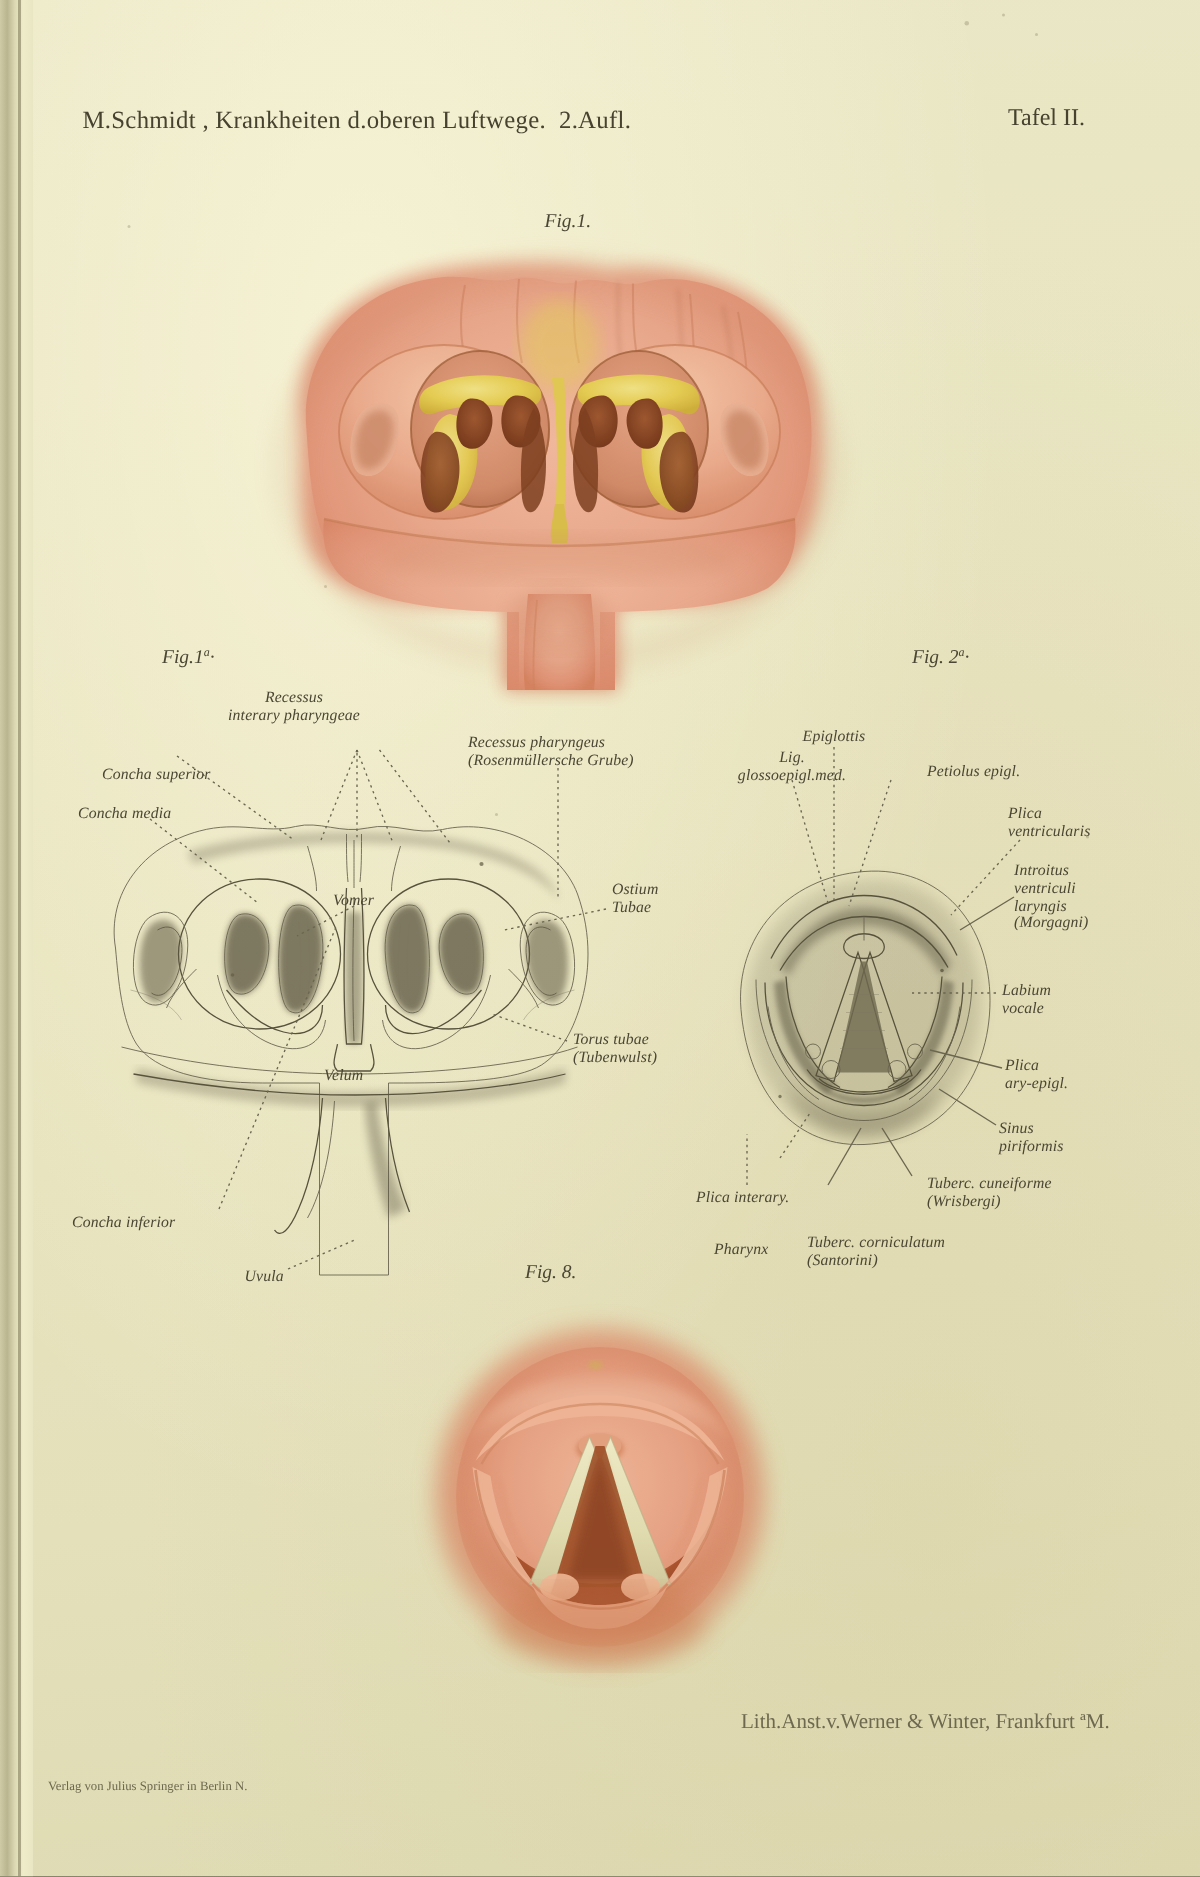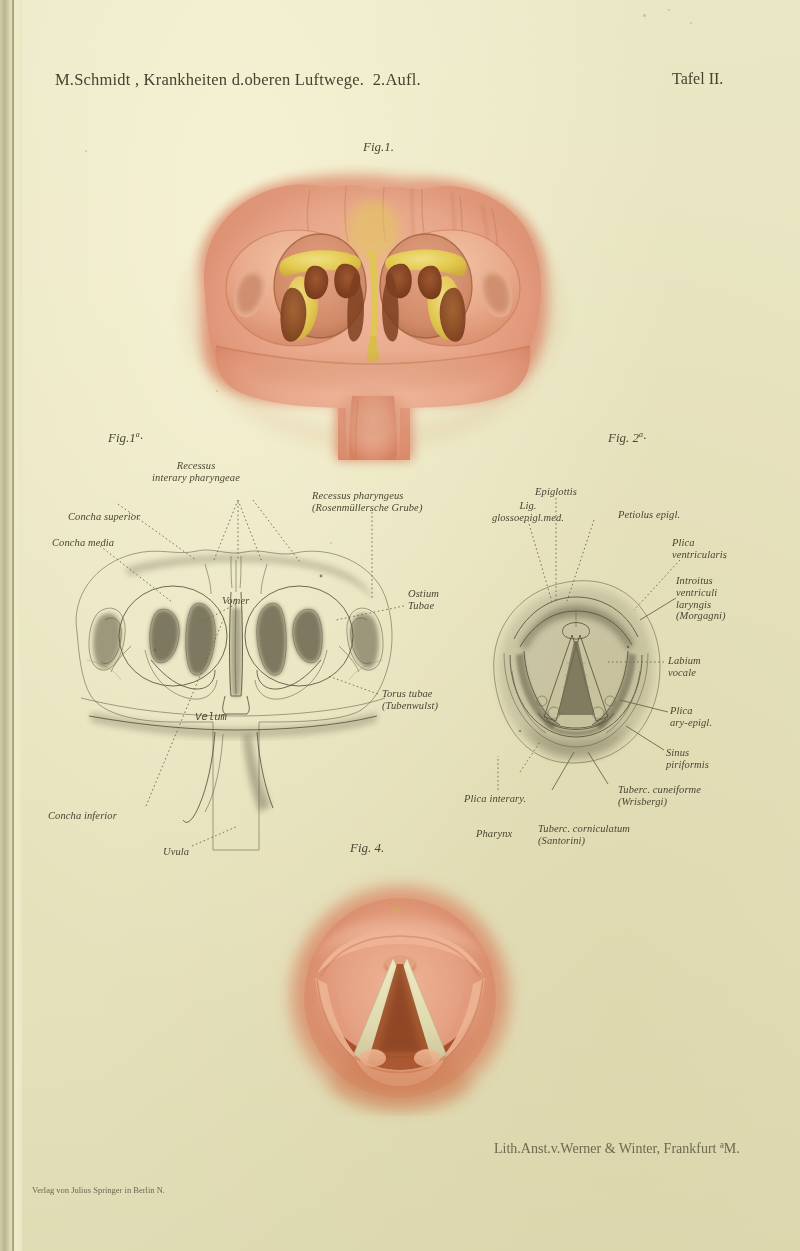--- a/index.html
+++ b/index.html
@@ -455,27 +455,27 @@
   <div class="lab" style="left:52px;top:537px;">Concha media</div>
 
   <div class="lab" style="left:222px;top:595px;">Vomer</div>
 
   <div class="lab" style="left:408px;top:588px;">Ostium
 Tubae</div>
 
   <div class="lab" style="left:382px;top:688px;">Torus tubae
 (Tubenwulst)</div>
 
-  <div class="lab" style="left:195px;top:712px;font-family:Liberation Mono, monospace;">Velum</div>
+  <div class="lab" style="left:216px;top:712px;">Velum</div>
 
   <div class="lab" style="left:48px;top:798px;margin-top:12px;">Concha inferior</div>
 
   <div class="lab" style="left:163px;top:846px;">Uvula</div>
 
-  <div class="txt figcap" id="cap-fig2">Fig. 4.</div>
+  <div class="txt figcap" id="cap-fig2">Fig. 8.</div>
 
   <div class="lab" style="left:556px;top:486px;text-align:center;transform:translateX(-50%);">Epiglottis</div>
 
   <div class="lab" style="left:528px;top:500px;text-align:center;transform:translateX(-50%);">Lig.
 glossoepigl.med.</div>
 
   <div class="lab" style="left:618px;top:509px;">Petiolus epigl.</div>
 
   <div class="lab" style="left:672px;top:537px;">Plica
 ventricularis</div>

